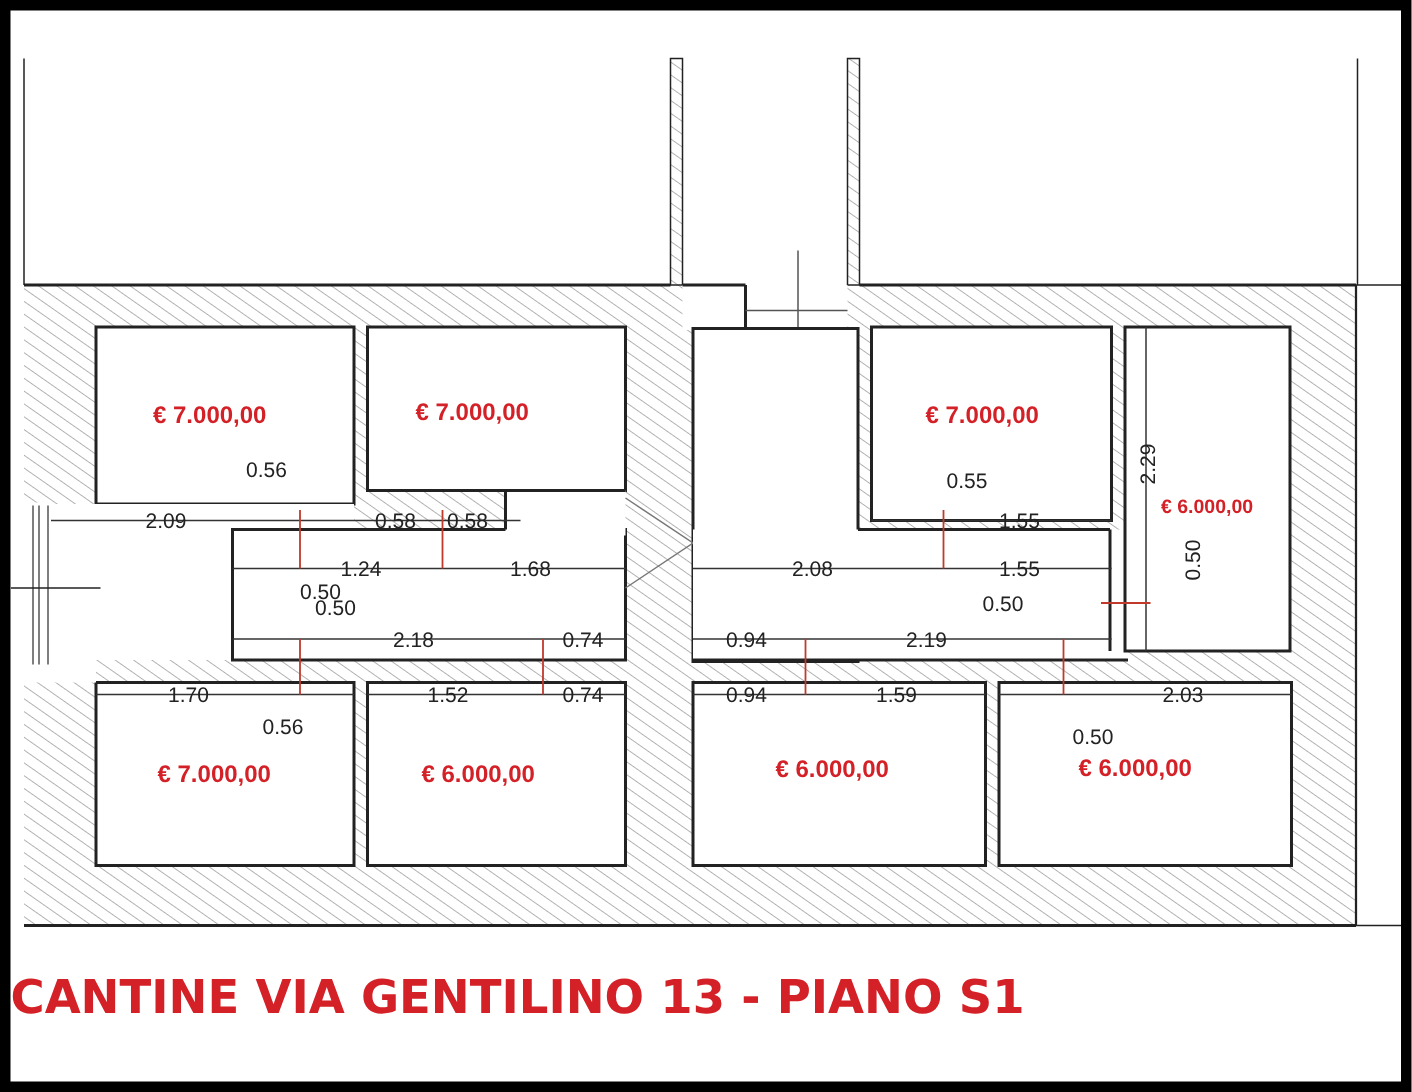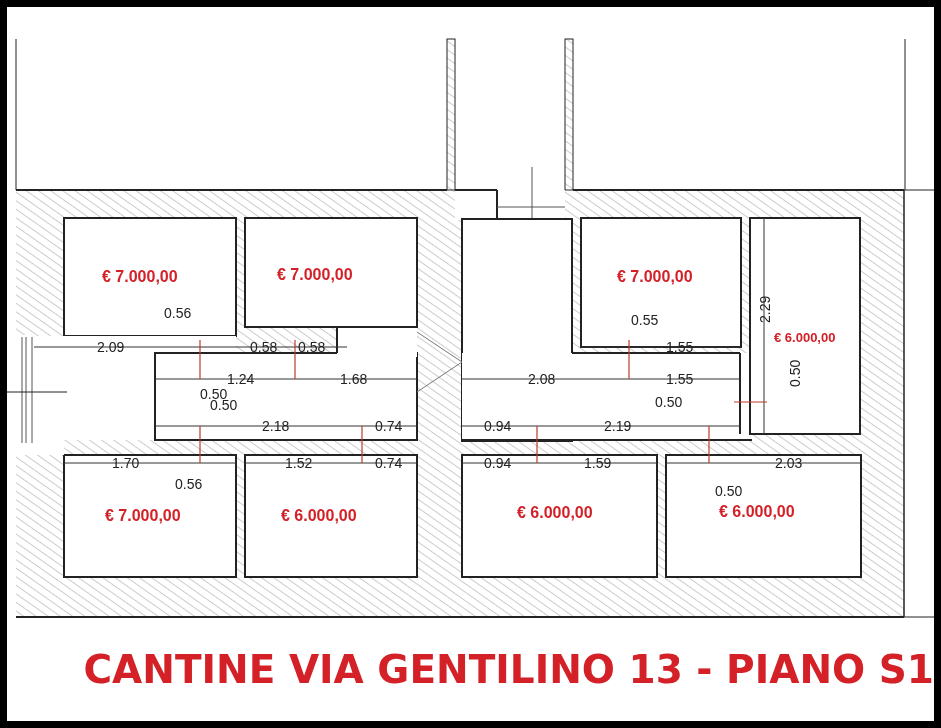--- a/index.html
+++ b/index.html
@@ -2,21 +2,21 @@
 <html><head>
 <meta charset="utf-8">
 <style>
   html, body { margin: 0; padding: 0; }
   body { width: 941px; height: 728px; background: #000; position: relative; overflow: hidden; font-family: "Liberation Sans", sans-serif; }
   #sheet { position: absolute; left: 7px; top: 7px; width: 927px; height: 714px; background: #fff; overflow: hidden; }
   svg { position: absolute; left: 0; top: 0; }
   .dim { font-family: "Liberation Sans", sans-serif; font-size: 14px; fill: #222; }
   .price { font-family: "Liberation Sans", sans-serif; font-size: 16px; font-weight: bold; fill: #d42027; }
   .price-sm { font-family: "Liberation Sans", sans-serif; font-size: 13px; font-weight: bold; fill: #d42027; }
-  #title { position: absolute; left: 0; width: 927px; top: 640px; text-align: right; color: #d42027; font-family: "DejaVu Sans", sans-serif; font-weight: bold; font-size: 39px; letter-spacing: 0px; }
+  #title { position: absolute; left: 0; width: 927px; top: 640px; text-align: left; color: #d42027; font-family: "DejaVu Sans", sans-serif; font-weight: bold; font-size: 31px; letter-spacing: 0px; }
 </style>
 </head>
 <body>
 
 <div id="sheet">
 <svg width="927" height="714" viewBox="0 0 927 714">
   <defs>
     <pattern id="hatch" patternUnits="userSpaceOnUse" width="7" height="7" patternTransform="rotate(-55)">
       <line x1="0" y1="0" x2="0" y2="7" stroke="#9a9a9a" stroke-width="1"></line>
     </pattern>

